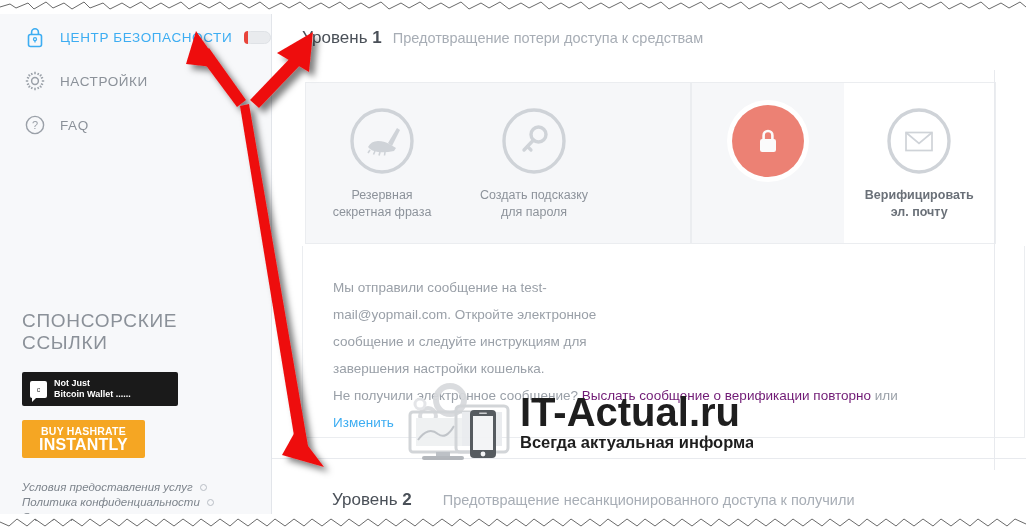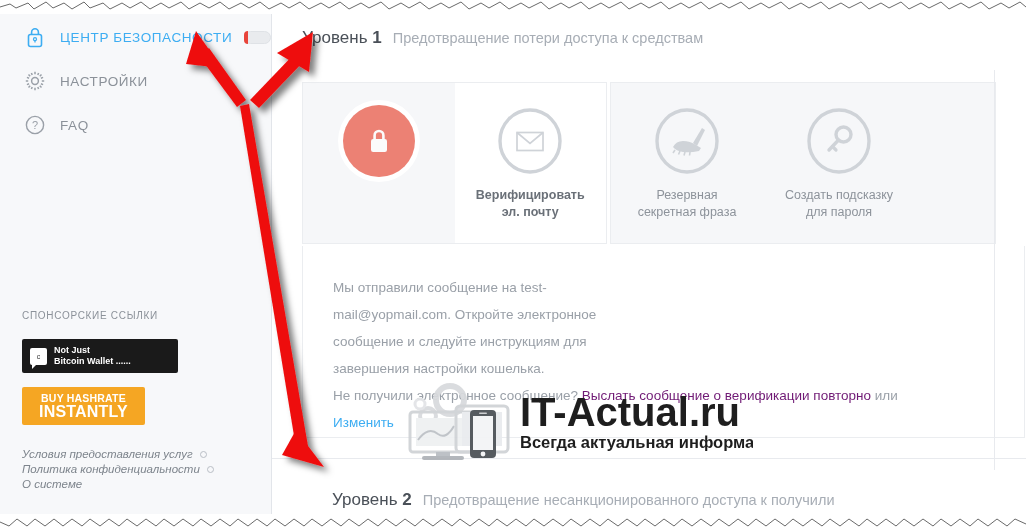--- a/index.html
+++ b/index.html
@@ -39,21 +39,21 @@
     margin-left:12px;width:28px;height:13px;border-radius:7px;
     background:#e9ebee;border:1px solid #dfe2e6;position:relative;box-sizing:border-box;
   }
   .toggle::before{
     content:"";position:absolute;left:-1px;top:-1px;width:4px;height:13px;
     border-radius:7px 0 0 7px;background:#e8443a;
   }
 
   
   .sponsor{position:absolute;left:0;top:300px;width:272px;padding:0 22px;box-sizing:border-box;}
-  .sponsor-title{font-size:10px;letter-spacing:.7px;color:#8b9199;margin-bottom:18px;}
+  .sponsor-title{font-size:19px;letter-spacing:.7px;color:#8b9199;margin-bottom:18px;}
   .ad-dark{
     width:156px;height:34px;background:#1a1a1a;border-radius:2px;
     display:flex;align-items:center;padding-left:8px;box-sizing:border-box;margin-bottom:14px;
   }
   .ad-dark .chat{
     width:17px;height:17px;background:#fff;border-radius:2px;position:relative;margin-right:7px;flex:0 0 17px;
     display:flex;align-items:center;justify-content:center;
     font-size:7px;color:#333;
   }
   .ad-dark .chat::after{
@@ -109,21 +109,21 @@
   }
   .body-text{
     padding:28px 0 0 30px;font-size:13.5px;color:#9aa0a8;line-height:27px;width:300px;
   }
   .wide-line{width:640px;}
   .lnk{color:#701a75;cursor:pointer;}
   .lnk2{color:#3dadf2;cursor:pointer;display:inline-block;}
 
   .right-rule{position:absolute;left:722px;top:60px;width:1px;height:400px;background:#e8eaee;}
   .hr-line{position:absolute;left:0;top:448px;width:754px;height:1px;background:#e8eaee;}
-  .level2{position:absolute;left:30px;top:462px;}
+  .level2{position:absolute;left:30px;top:462px;gap:20px;}
 
   
   .wm{position:absolute;left:398px;top:382px;width:355px;height:80px;z-index:30;pointer-events:none;}
 
   
   .arrows{position:absolute;left:0;top:0;width:1026px;height:528px;z-index:55;pointer-events:none;}
 </style>
 </head>
 <body>
 
@@ -221,20 +221,51 @@
       <div class="level-head">
         <span class="level-num">
           <span>Уровень</span>
           <b>1</b>
         </span>
         <span class="level-desc">Предотвращение потери доступа к средствам</span>
       </div>
 
       <div class="cards">
 
+        <div class="card-group group-b">
+          <div class="tile">
+            <span class="tile-ico">
+              <svg width="68" height="68" viewBox="0 0 68 68">
+                <ellipse cx="34" cy="34" rx="30" ry="31" fill="none" stroke="#cfd3d8" stroke-width="3.4"></ellipse>
+                <path d="M20 40 q3 -6 10 -6 q7 0 13 4 l5 3 l-2 3 q-9 2 -16 1 q-7 -1 -10 -5 z" fill="#cfd3d8"></path>
+                <path d="M40 36 L49 21 l3 2 l-8 16 z" fill="#cfd3d8"></path>
+                <path d="M22 43 l-2 3 M27 44 l-1.5 3.5 M32 45 l-1 3.5 M37 45 l-0.5 3.5" stroke="#cfd3d8" stroke-width="1.6" fill="none"></path>
+              </svg>
+            </span>
+            <span class="tile-label">
+              <span>Резервная</span><br>
+              <span>секретная фраза</span>
+            </span>
+          </div>
+          <div class="tile">
+            <span class="tile-ico">
+              <svg width="68" height="68" viewBox="0 0 68 68">
+                <ellipse cx="34" cy="34" rx="30" ry="31" fill="none" stroke="#cfd3d8" stroke-width="3.4"></ellipse>
+                <circle cx="38.5" cy="27.5" r="7.5" fill="none" stroke="#cfd3d8" stroke-width="3.4"></circle>
+                <path d="M33.5 33 L24 43" stroke="#cfd3d8" stroke-width="3.4" stroke-linecap="round"></path>
+                <path d="M27.5 39.5 L31 43" stroke="#cfd3d8" stroke-width="3.2" stroke-linecap="round"></path>
+              </svg>
+            </span>
+            <span class="tile-label">
+              <span>Создать подсказку</span><br>
+              <span>для пароля</span>
+            </span>
+          </div>
+        </div>
+
         <div class="card-group group-a">
           <div class="tile">
             <span class="tile-ico">
               <span class="lock-badge">
                 <svg width="26" height="30" viewBox="0 0 26 30">
                   <rect x="5" y="13" width="16" height="13" rx="2.2" fill="#fbfbfb"></rect>
                   <path d="M8.6 13 V9.4 a4.4 4.4 0 0 1 8.8 0 V13" fill="none" stroke="#fbfbfb" stroke-width="2.6"></path>
                 </svg>
               </span>
             </span>
@@ -243,51 +274,20 @@
             <span class="tile-ico">
               <svg width="68" height="68" viewBox="0 0 68 68">
                 <ellipse cx="34" cy="34" rx="30" ry="31" fill="none" stroke="#cfd3d8" stroke-width="3.4"></ellipse>
                 <rect x="21" y="25.5" width="26" height="18" fill="none" stroke="#cfd3d8" stroke-width="1.7"></rect>
                 <path d="M21 25.5 L34 36.5 L47 25.5" fill="none" stroke="#cfd3d8" stroke-width="1.7"></path>
               </svg>
             </span>
             <span class="tile-label">
               <span>Верифицировать</span><br>
               <span>эл. почту</span>
-            </span>
-          </div>
-        </div>
-
-        <div class="card-group group-b">
-          <div class="tile">
-            <span class="tile-ico">
-              <svg width="68" height="68" viewBox="0 0 68 68">
-                <ellipse cx="34" cy="34" rx="30" ry="31" fill="none" stroke="#cfd3d8" stroke-width="3.4"></ellipse>
-                <path d="M20 40 q3 -6 10 -6 q7 0 13 4 l5 3 l-2 3 q-9 2 -16 1 q-7 -1 -10 -5 z" fill="#cfd3d8"></path>
-                <path d="M40 36 L49 21 l3 2 l-8 16 z" fill="#cfd3d8"></path>
-                <path d="M22 43 l-2 3 M27 44 l-1.5 3.5 M32 45 l-1 3.5 M37 45 l-0.5 3.5" stroke="#cfd3d8" stroke-width="1.6" fill="none"></path>
-              </svg>
-            </span>
-            <span class="tile-label">
-              <span>Резервная</span><br>
-              <span>секретная фраза</span>
-            </span>
-          </div>
-          <div class="tile">
-            <span class="tile-ico">
-              <svg width="68" height="68" viewBox="0 0 68 68">
-                <ellipse cx="34" cy="34" rx="30" ry="31" fill="none" stroke="#cfd3d8" stroke-width="3.4"></ellipse>
-                <circle cx="38.5" cy="27.5" r="7.5" fill="none" stroke="#cfd3d8" stroke-width="3.4"></circle>
-                <path d="M33.5 33 L24 43" stroke="#cfd3d8" stroke-width="3.4" stroke-linecap="round"></path>
-                <path d="M27.5 39.5 L31 43" stroke="#cfd3d8" stroke-width="3.2" stroke-linecap="round"></path>
-              </svg>
-            </span>
-            <span class="tile-label">
-              <span>Создать подсказку</span><br>
-              <span>для пароля</span>
             </span>
           </div>
         </div>
       </div>
 
       <div class="body-panel">
         <div class="body-text">
           <div>Мы отправили сообщение на test-</div>
           <div>mail@yopmail.com. Откройте электронное</div>
           <div>сообщение и следуйте инструкциям для</div>

